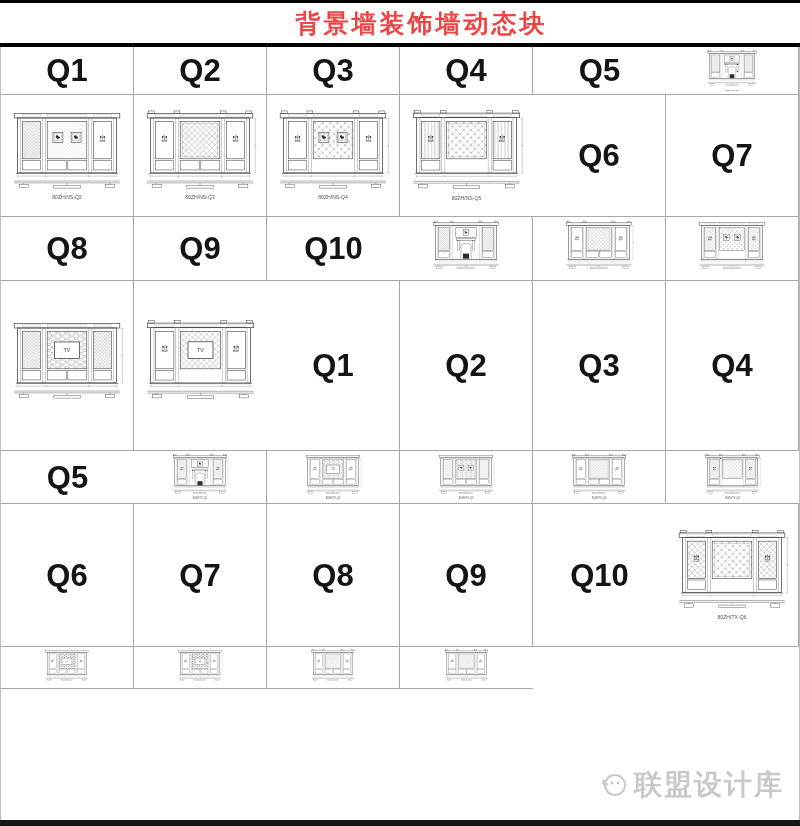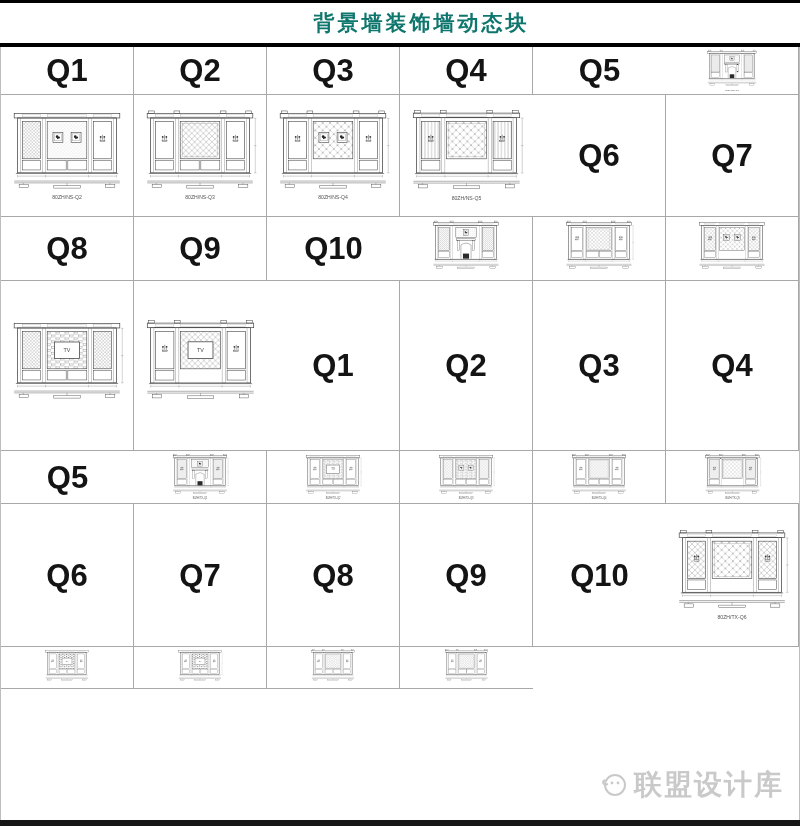--- a/index.html
+++ b/index.html
@@ -4,21 +4,21 @@
 <style>
   :root{
     --line:#3f3f3f; --grid-line:#a8a8a8; --caption:#555555;
     --wm:#c4c4c4; --bar:#161616;
   }
   html,body{margin:0;padding:0;background:#ffffff;}
   body{font-family:"Liberation Sans",sans-serif;}
   .page{width:800px;height:826px;position:relative;background:#fff;overflow:hidden;}
   .titlebar{height:40px;border-top:3px solid #000;border-bottom:4px solid #000;
     display:flex;align-items:center;justify-content:center;
-    font-size:21px;font-weight:700;letter-spacing:3px;color:#0f766e;padding-left:43px;}
+    font-size:25px;font-weight:700;letter-spacing:3px;color:#ef4444;padding-left:43px;}
   .grid{display:grid;grid-template-columns:repeat(6,1fr);
     grid-template-rows:48px 122px 64px 170px 53px 143px 42px 131px;
     height:773px;border-left:1px solid #bdbdbd;border-right:1px solid #bdbdbd;box-sizing:border-box;}
   .cell{border-right:1px solid var(--grid-line);border-bottom:1px solid var(--grid-line);
     box-sizing:border-box;display:flex;align-items:center;justify-content:center;
     overflow:hidden;margin:0;background:#fff;}
   .cell:nth-child(5n){border-right:none;}
   .header{font-size:31px;font-weight:600;color:#141414;line-height:1;}
   .drawing svg{width:100%;height:100%;display:block;}
   .bottombar{position:absolute;left:0;bottom:0;width:100%;height:6px;background:var(--bar);}

